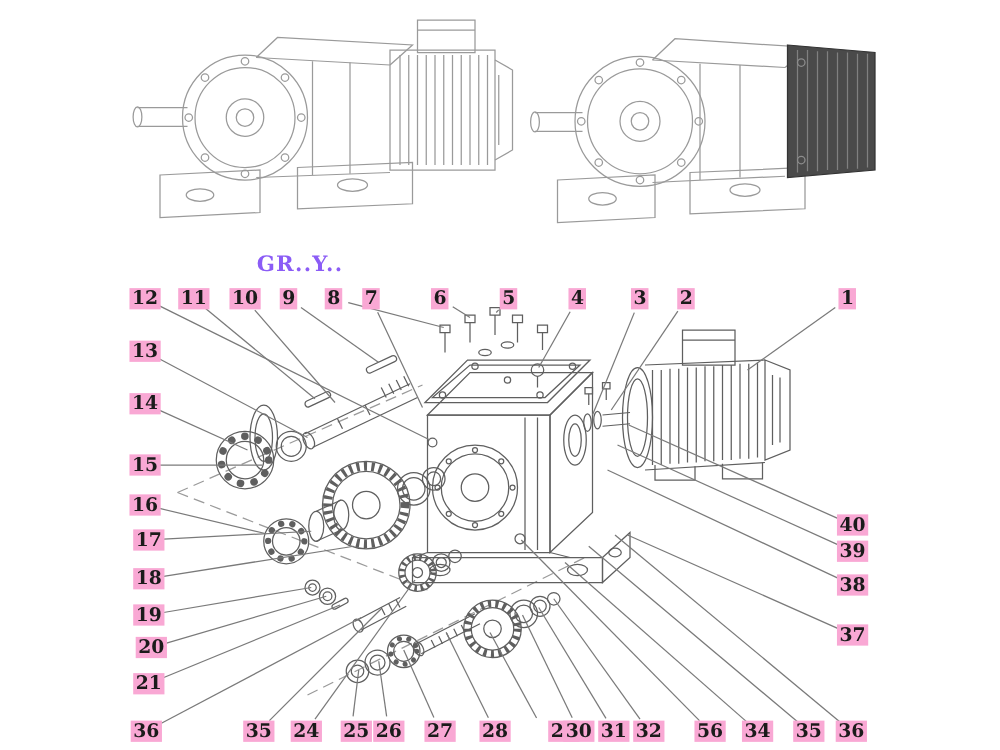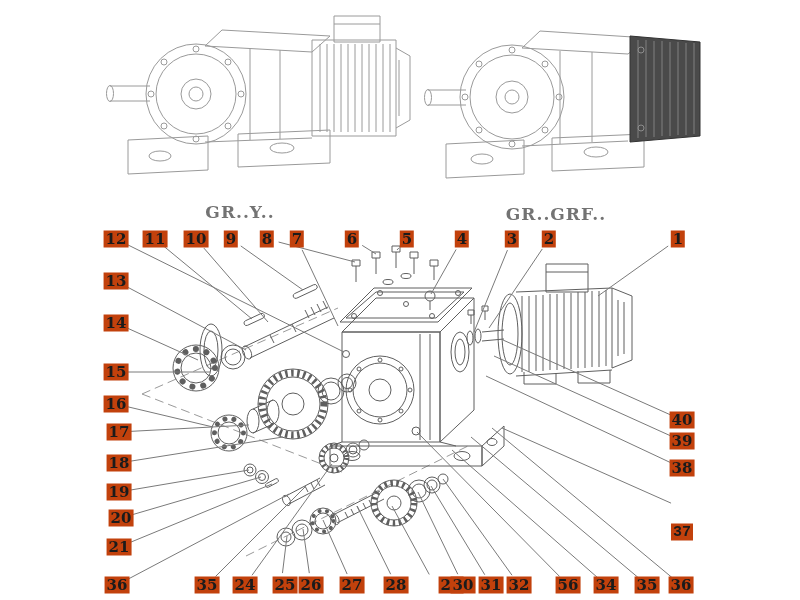--- a/index.html
+++ b/index.html
@@ -3,23 +3,23 @@
 <meta charset="utf-8">
 <style>
   html,body{margin:0;padding:0;background:#ffffff;}
   .stage{position:relative;width:800px;height:600px;background:#ffffff;overflow:hidden;
          font-family:"DejaVu Serif",serif;}
   .layer{position:absolute;left:0;top:0;width:800px;height:600px;}
   svg.art line, svg.art path, svg.art rect, svg.art circle, svg.art ellipse{vector-effect:non-scaling-stroke;}
   svg.leaders line{stroke:#7a7a7a;stroke-width:1;}
   .callout{position:absolute;transform:translate(-50%,-50%);
            font-weight:bold;font-size:15px;line-height:1;color:#1b1b1b;
-           background:#c2410c;padding:1px 2px;}
+           background:#f9a8d4;padding:1px 2px;}
   .title{position:absolute;transform:translate(-50%,-50%);
-         font-weight:bold;font-size:17px;letter-spacing:1px;color:#737373;white-space:nowrap;}
+         font-weight:bold;font-size:17px;letter-spacing:1px;color:#8b5cf6;white-space:nowrap;}
 </style>
 </head>
 <body>
 
 <div class="stage">
 
   <svg class="layer art" width="800" height="600" viewBox="0 0 800 600">
 
     <g stroke="#9a9a9a" fill="none" stroke-width="1">
 
@@ -339,22 +339,21 @@
       <div class="callout" style="left: 352px; top: 585px; text-align: right;">27</div>
       <div class="callout" style="left: 396px; top: 585px; text-align: center;">28</div>
       <div class="callout" style="left: 435px; top: 585px; margin-left: 16px;">29</div>
       <div class="callout" style="left: 463px; top: 585px; text-align: center;">30</div>
       <div class="callout" style="left: 491px; top: 585px;">31</div>
       <div class="callout" style="left: 519px; top: 585px;">32</div>
       <div class="callout" style="left: 568px; top: 585px;">56</div>
       <div class="callout" style="left: 606px; top: 585px;">34</div>
       <div class="callout" style="left: 647px; top: 585px;">35</div>
       <div class="callout" style="left: 681px; top: 585px;">36</div>
-      <div class="callout" style="left: 682px; top: 532px; font-family: Liberation Mono, monospace;">37</div>
+      <div class="callout" style="left: 682px; top: 508px;">37</div>
       <div class="callout" style="left: 682px; top: 468px;">38</div>
       <div class="callout" style="left: 682px; top: 441px;">39</div>
       <div class="callout" style="left: 682px; top: 420px;">40</div>
     </div>
 
   <div class="title" style="left:240px;top:212px;">GR..Y..</div>
-  <div class="title" style="left:556px;top:214px;">GR..GRF..</div>
 
 </div>
 
 </body></html>

